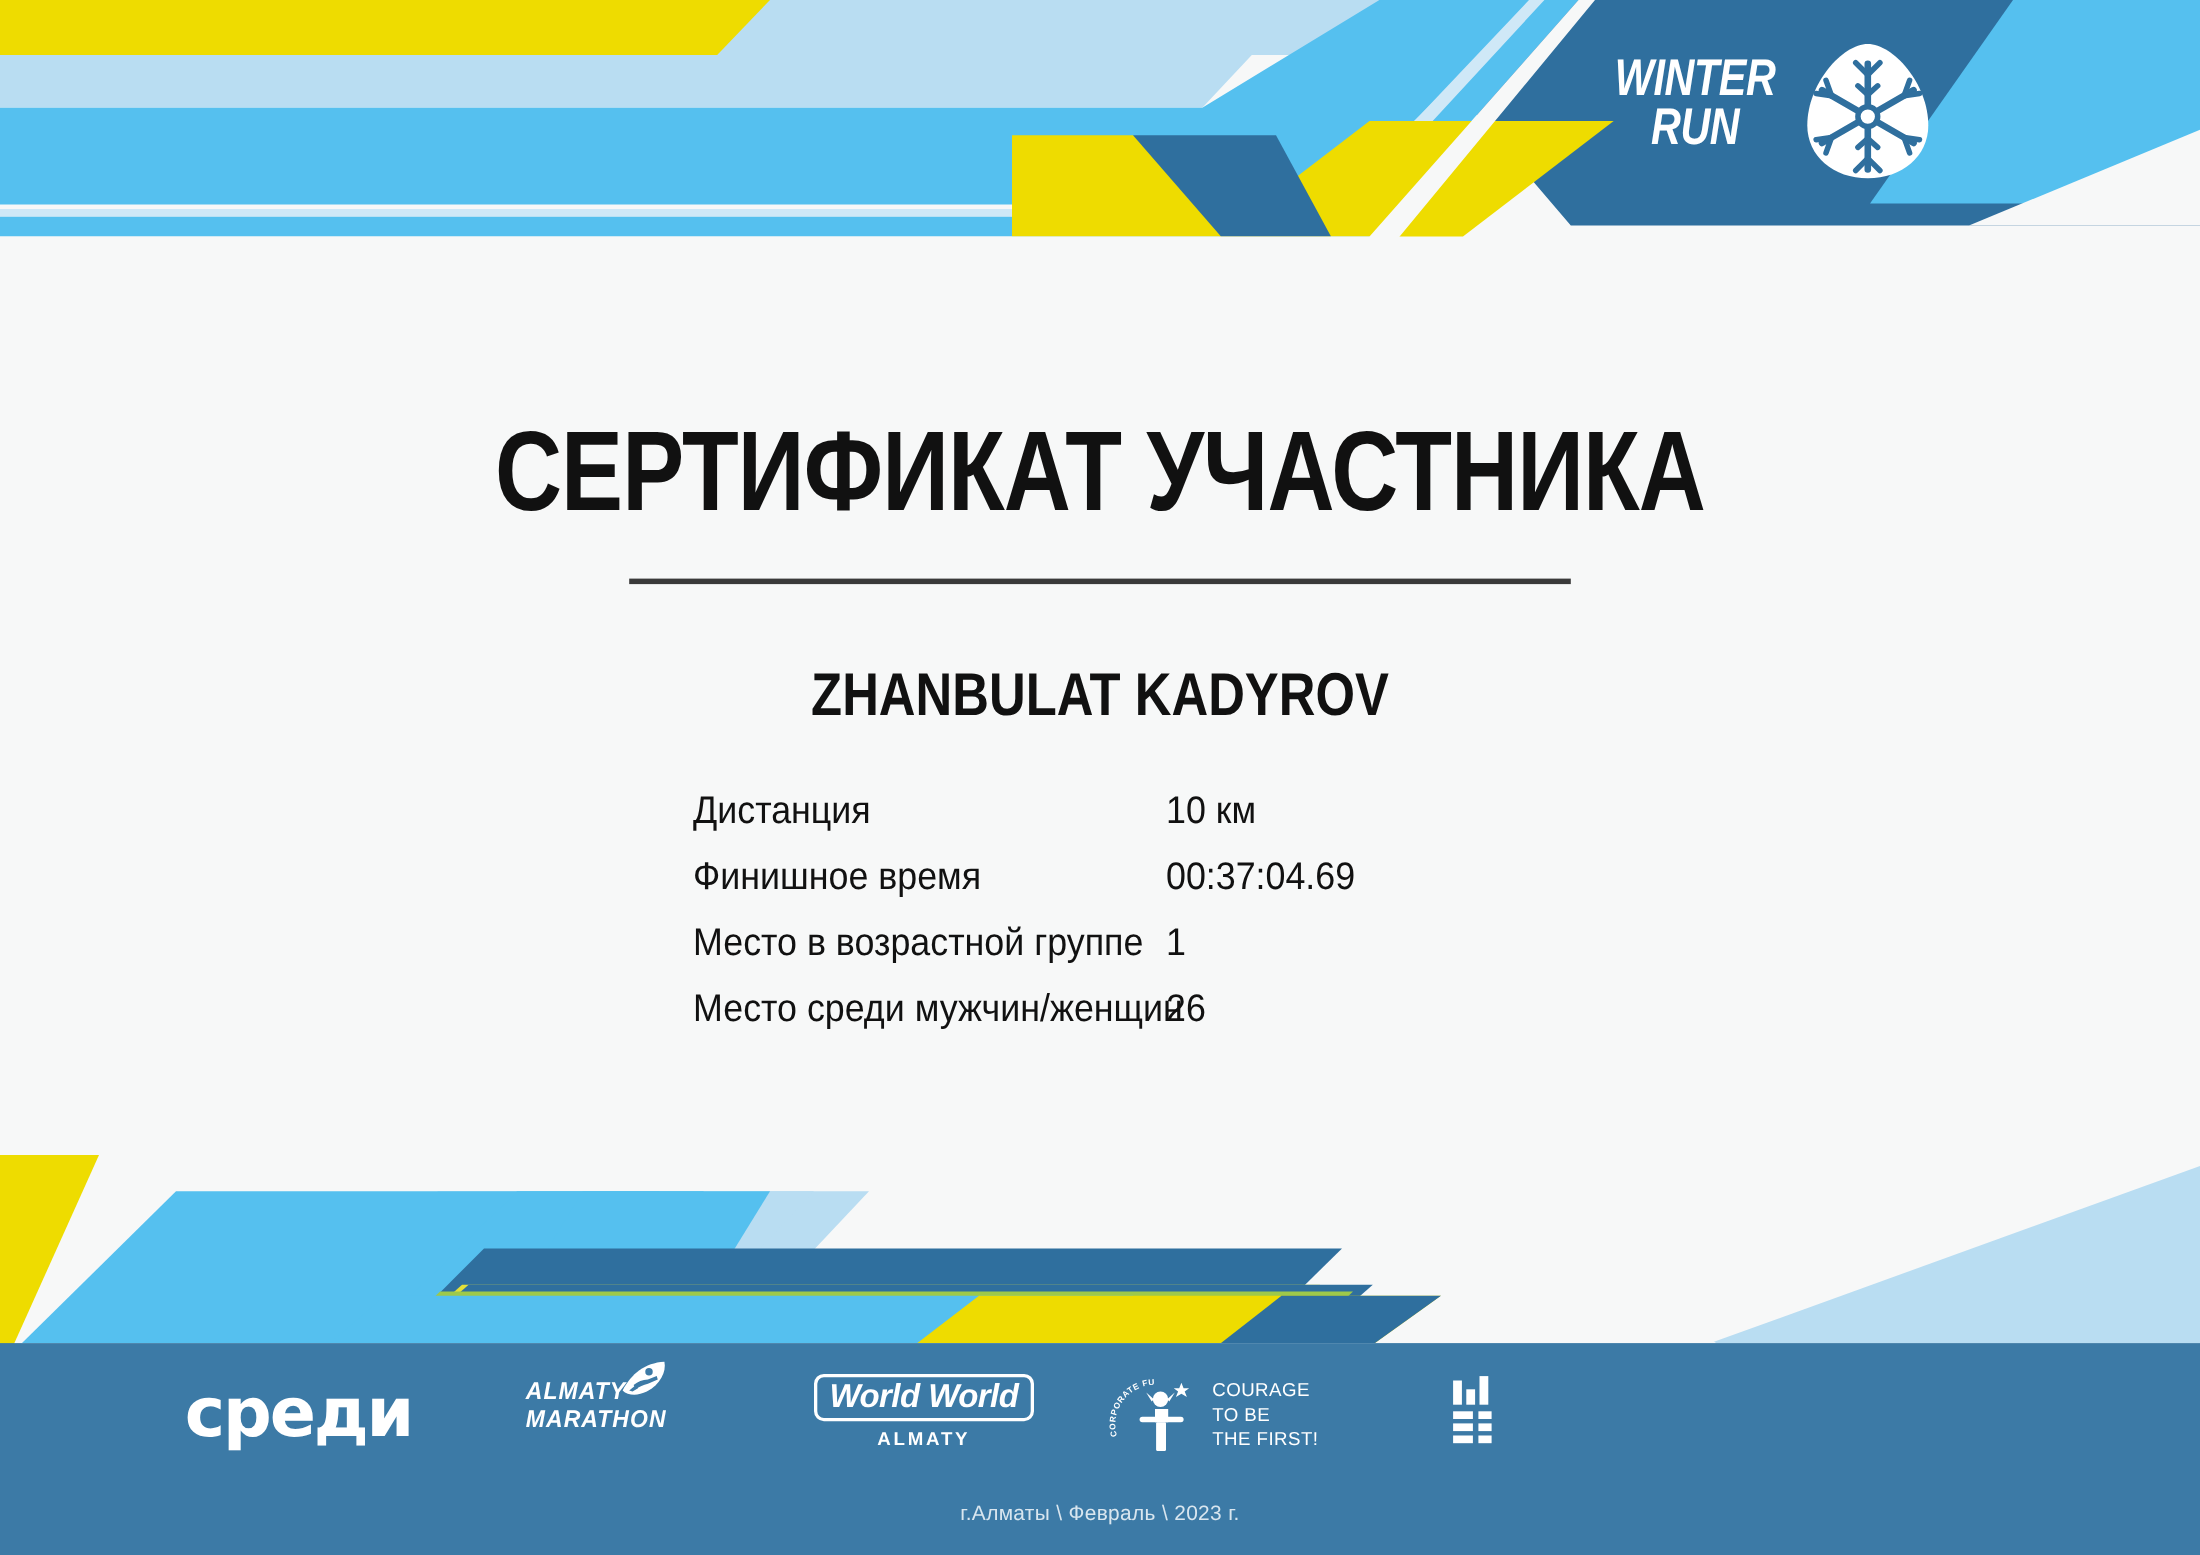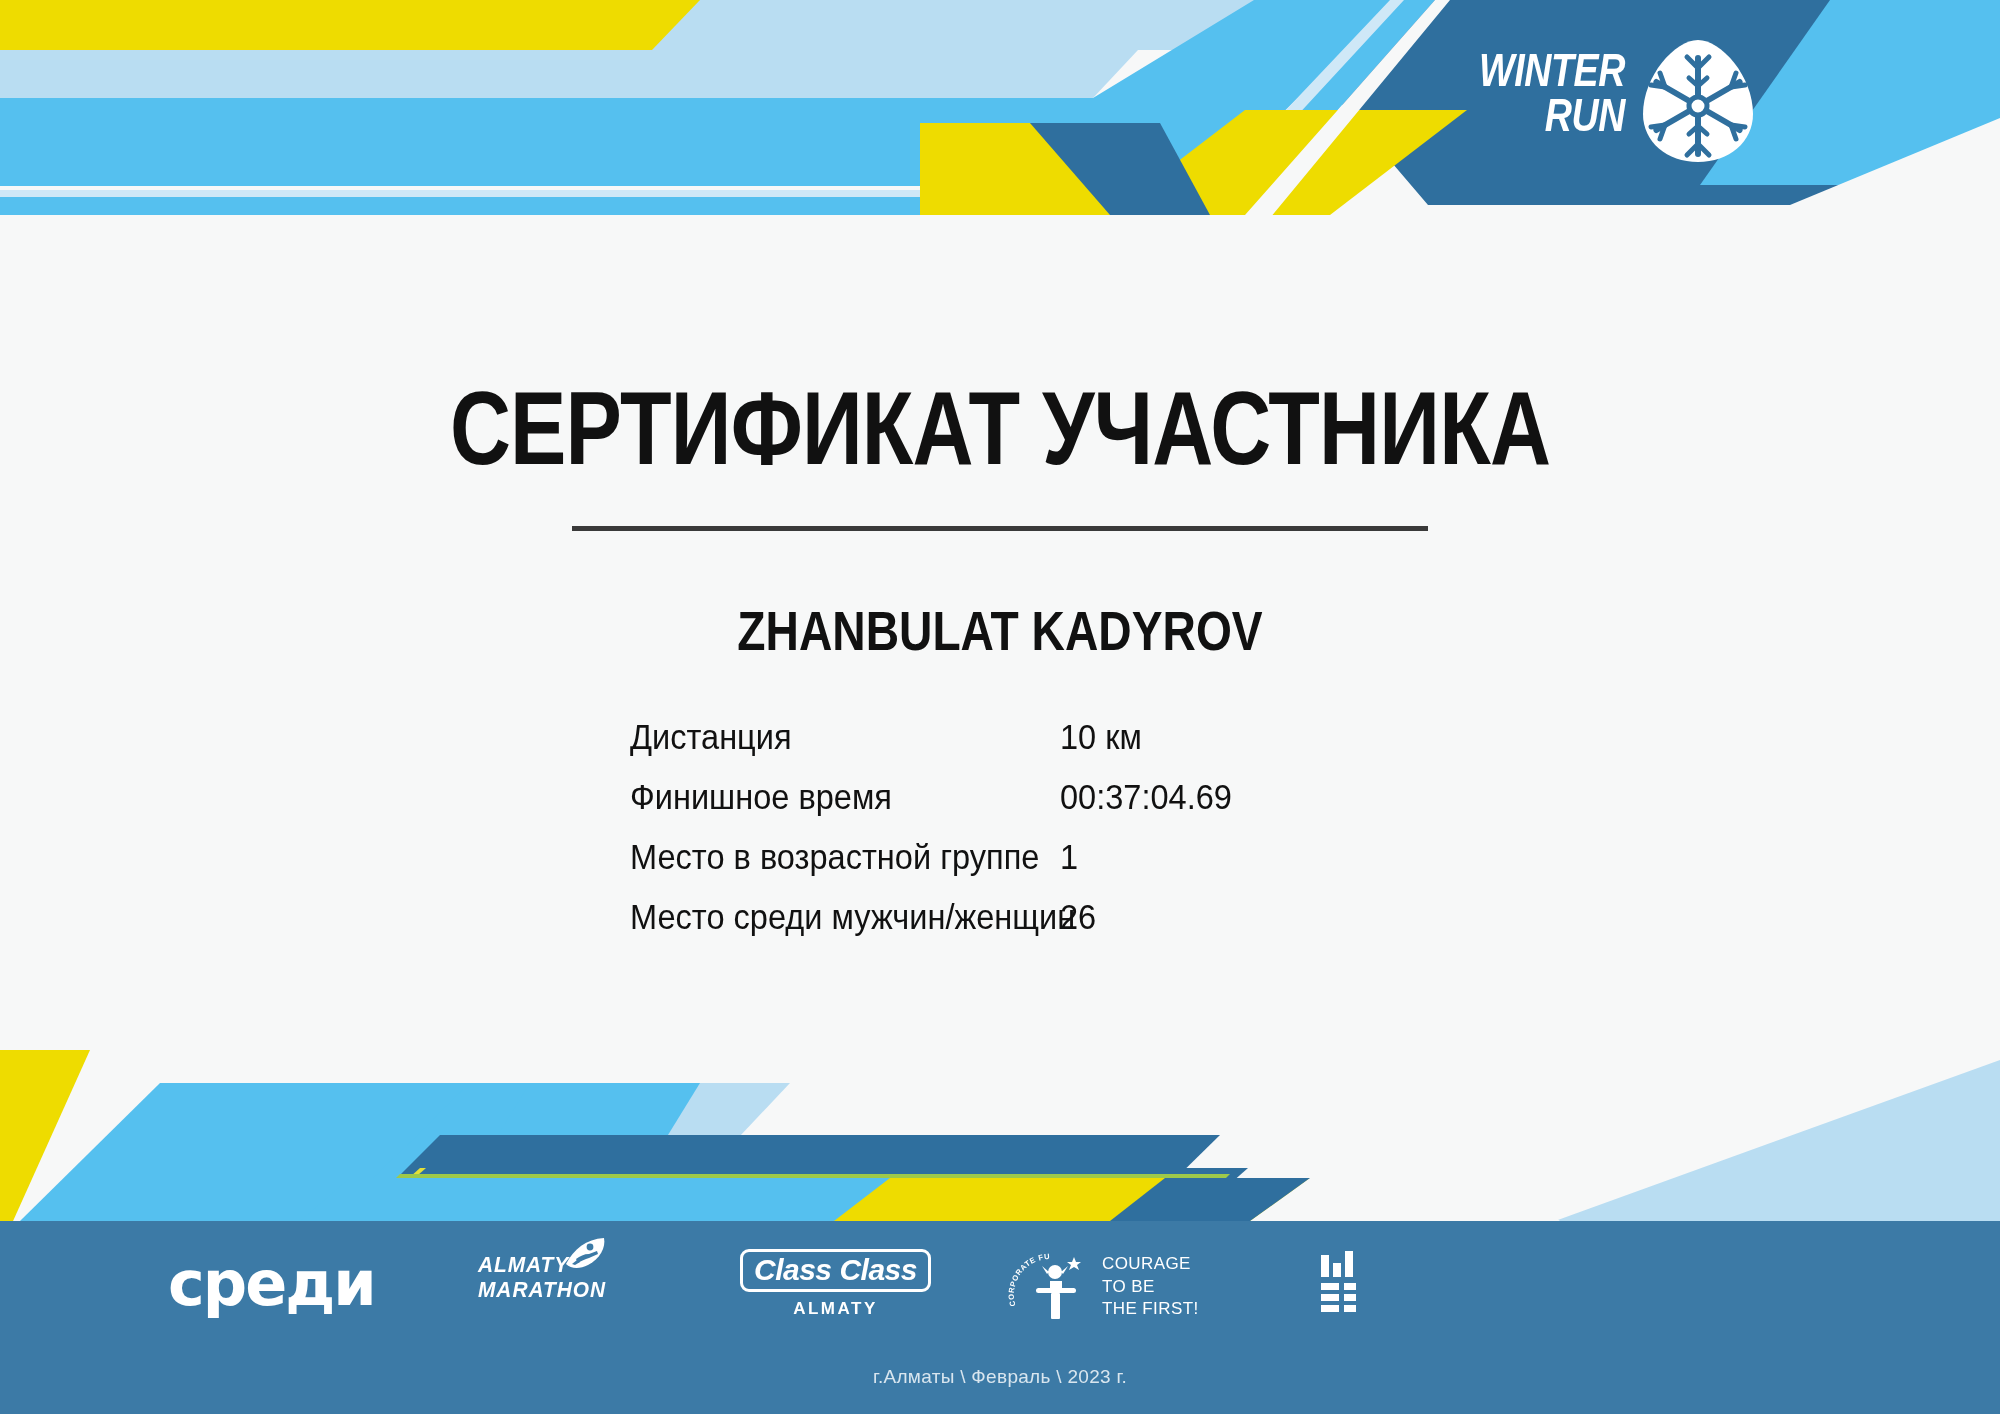--- a/index.html
+++ b/index.html
@@ -28,21 +28,21 @@
   
   #wr-logo {
     position:absolute;
     left:1415px; top:40px;
     width:370px; height:125px;
   }
   .wr-text {
     position:absolute;
     left:0; top:8px;
     width:210px;
-    text-align:right;
+    text-align:center;
     color:#ffffff;
     font-family:"Liberation Sans", sans-serif;
     font-weight:bold;
     font-style:italic;
     line-height:0.92;
     letter-spacing:-0.5px;
   }
   .wr-winter { font-size:47px; transform:scaleX(0.8); transform-origin:right center; display:block; }
   .wr-run    { font-size:47px; transform:scaleX(0.8); transform-origin:right center; display:block; margin-top:2px;}
   #wr-drop {
@@ -369,21 +369,21 @@
             </g>
           </svg>
           <div class="am-l1">ALMATY</div>
           <div class="am-l2">MARATHON</div>
         </div>
       </div>
 
       <div class="sponsor" id="sp-wc">
         <div>
           <div class="wc-badge">
-            <span class="wc-badge-inner">Class Class</span>
+            <span class="wc-badge-inner">World World</span>
           </div>
           <div class="wc-sub">ALMATY</div>
         </div>
       </div>
 
       <div class="sponsor" id="sp-courage">
         <svg class="cg-mark" viewBox="0 0 88 84">
           <defs>
             <path id="arcpath" d="M8,62 A36,36 0 0 1 44,14" fill="none"></path>
           </defs>

